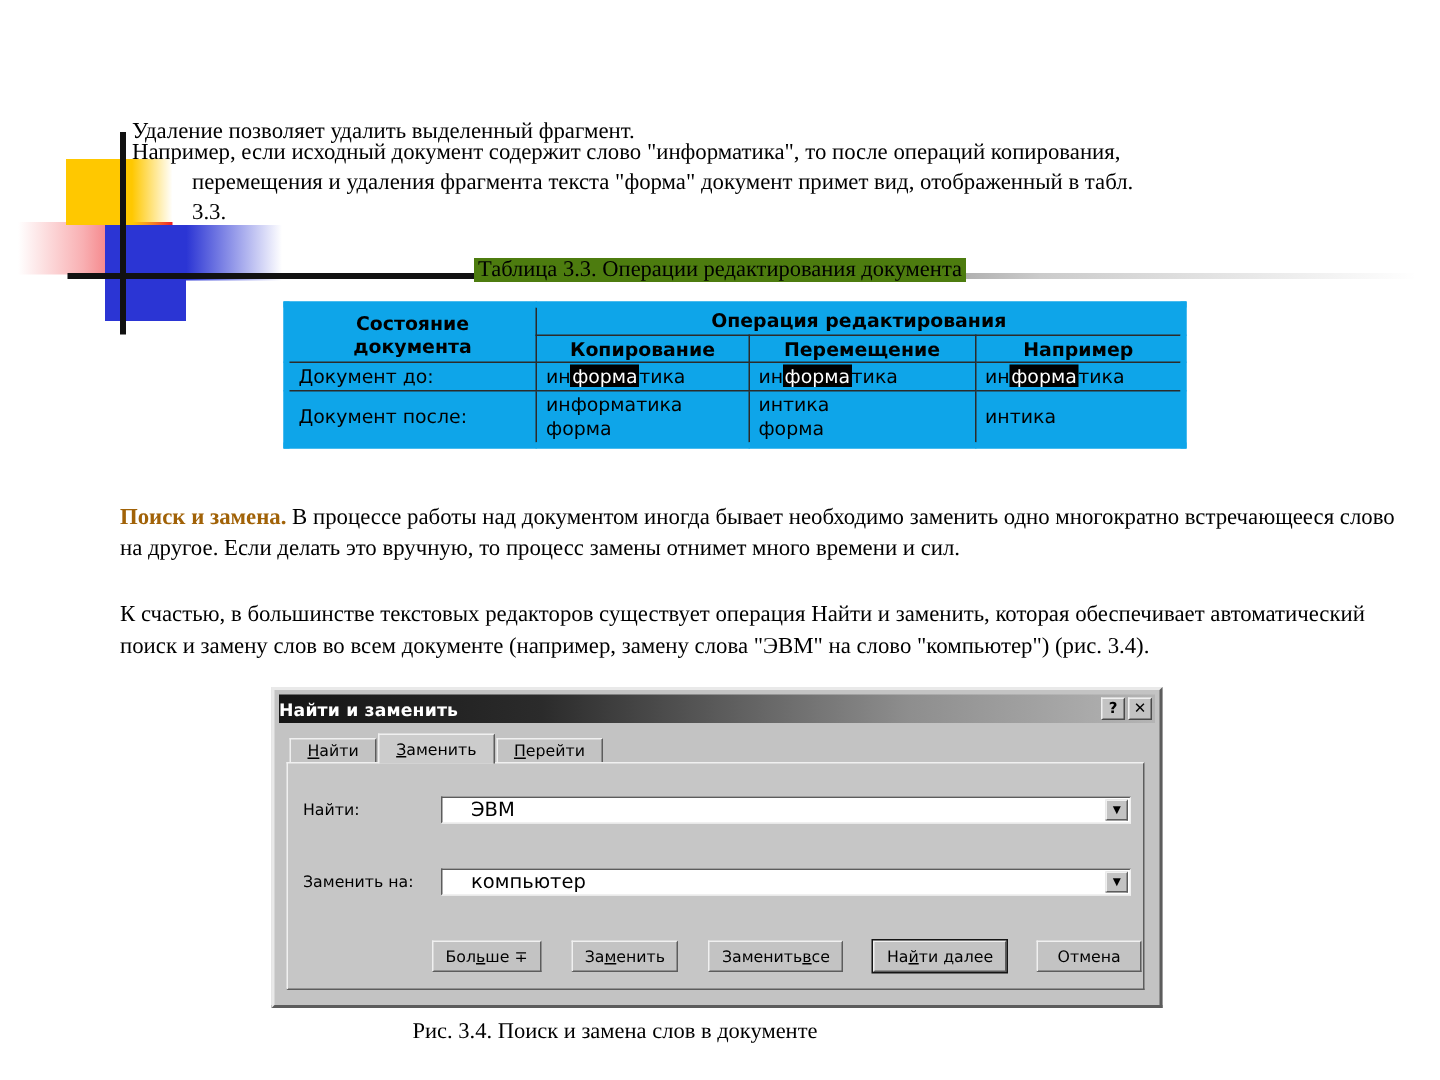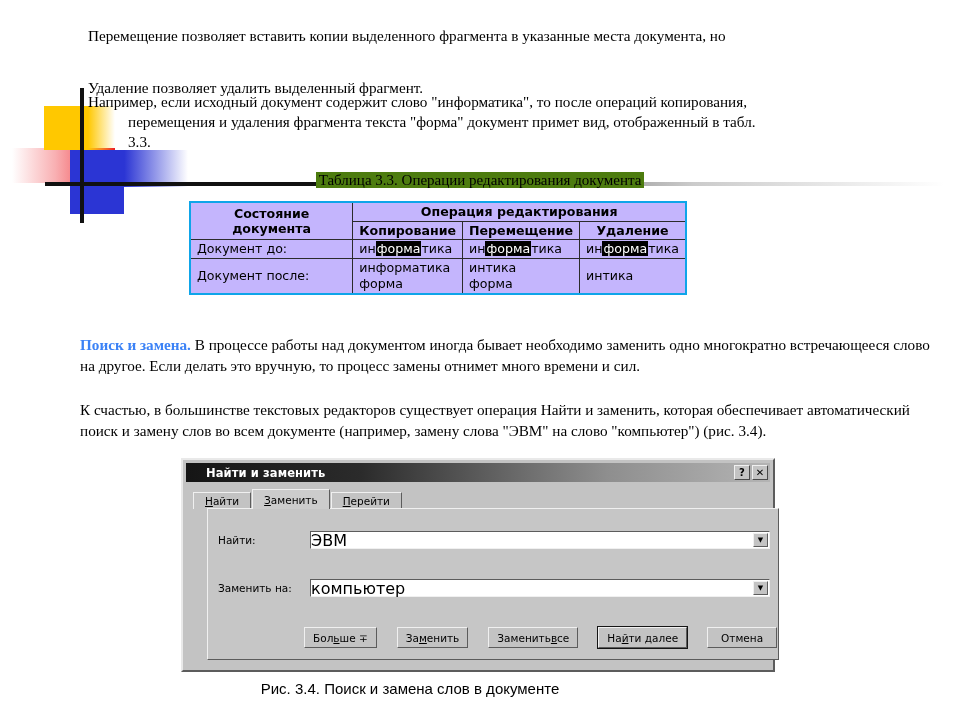--- a/index.html
+++ b/index.html
@@ -91,24 +91,24 @@
   .tbl-caption span {
     background: #4d7c0f;
     padding: 0 3px;
   }
 
   
   #opstable {
     position: absolute;
     left: 189px;
     top: 201px;
-    width: 498px;
+    width: 602px;
     border-collapse: collapse;
-    border: 2px solid #0ea5e9;
-    background: #c4b5fd;
+    border: 4px solid #0ea5e9;
+    background: #0ea5e9;
     font-family: "DejaVu Sans", sans-serif;
     font-size: 12.6px;
     z-index: 4;
   }
   #opstable td, #opstable th {
     border: 1px solid #2b2b2b;
     padding: 1px 6px;
     font-weight: normal;
     vertical-align: middle;
     line-height: 1.25;
@@ -127,21 +127,21 @@
     background: #000000;
     color: #ffffff;
     padding: 0 1px;
   }
   .col1 { width: 152px; }
 
   
   .p4 { position: absolute; left: 80px; top: 320px; width: 855px; font-size: 15.2px; line-height: 1.36; }
   .p5 { position: absolute; left: 80px; top: 385px; width: 855px; font-size: 15.2px; line-height: 1.36; }
   .lead {
-    color: #3b82f6;
+    color: #a16207;
     font-weight: bold;
   }
 
   
   #dialog {
     position: absolute;
     left: 181px;
     top: 458px;
     width: 594px;
     height: 214px;
@@ -160,21 +160,21 @@
     left: 3px; top: 3px;
     width: 584px; height: 19px;
     background: linear-gradient(to right, #151515 0%, #2b2b2b 30%, #8e8e8e 72%, #b4b4b4 100%);
     display: flex;
     align-items: center;
   }
   #titletext {
     color: #ffffff;
     font-weight: bold;
     font-size: 11.5px;
-    padding-left: 20px;
+    padding-left: 0;
     letter-spacing: 0.1px;
     flex: 1;
   }
   .titlebtn {
     width: 16px; height: 15px;
     margin-right: 2px;
     background: #c3c3c3;
     border-top: 1.5px solid #f0f0f0;
     border-left: 1.5px solid #f0f0f0;
     border-right: 1.5px solid #4a4a4a;
@@ -223,21 +223,20 @@
   #tabpanel {
     position: absolute;
     left: 8px; top: 48px;
     width: 572px; height: 152px;
     background: #c6c6c6;
     border-top: 1.5px solid #f0f0f0;
     border-left: 1.5px solid #f0f0f0;
     border-right: 1.5px solid #5c5c5c;
     border-bottom: 1.5px solid #5c5c5c;
     box-sizing: border-box;
-    margin-left: 16px;
   }
 
   .fieldrow {
     position: absolute;
     display: flex;
     align-items: center;
   }
   #row-find    { left: 10px; top: 22px; width: 552px; }
   #row-replace { left: 10px; top: 70px; width: 552px; }
   .fieldlabel {
@@ -251,22 +250,22 @@
     border-top: 1.5px solid #5c5c5c;
     border-left: 1.5px solid #5c5c5c;
     border-right: 1.5px solid #f0f0f0;
     border-bottom: 1.5px solid #f0f0f0;
     display: flex;
     align-items: center;
     box-sizing: border-box;
   }
   .combo .val {
     flex: 1;
-    padding-left: 0;
-    font-size: 16px;
+    padding-left: 19px;
+    font-size: 13px;
     color: #000;
     white-space: nowrap;
     overflow: hidden;
   }
   .combo .arrow {
     width: 15px; height: 14px;
     margin-right: 1px;
     background: #c3c3c3;
     border-top: 1.5px solid #f0f0f0;
     border-left: 1.5px solid #f0f0f0;
@@ -308,39 +307,38 @@
     outline-offset: 0px;
   }
   .dbtn .u { text-decoration: underline; }
 
   .fig-caption {
     position: absolute;
     left: 0; top: 680px;
     width: 820px;
     text-align: center;
     font-size: 15px;
-    font-family: Liberation Sans, sans-serif;
+    font-family: Liberation Serif, serif;
   }
 </style>
 </head>
 <body>
 
 <div id="deco">
   <div class="deco-red"></div>
   <div class="deco-yellow"></div>
   <div class="deco-blue"></div>
   <div class="deco-blue2"></div>
   <div class="deco-vline"></div>
 </div>
 <div class="deco-hline" style="position:absolute;left:45px;top:182px;"></div>
 
 <div class="content">
 
   <p class="para p1">
-    <span>Перемещение позволяет вставить копии выделенного фрагмента в указанные места документа, но</span>
   </p>
 
   <p class="para p2">Удаление позволяет удалить выделенный фрагмент.</p>
 
   <p class="para p3">
     <span>Например, если исходный документ содержит слово "информатика", то после операций копирования,</span>
     <span class="ind">перемещения и удаления фрагмента текста "форма" документ примет вид, отображенный в табл.</span>
     <span class="ind">3.3.</span>
   </p>
 
@@ -355,21 +353,21 @@
     <tr>
       <td class="hdr col1" rowspan="2">
         <div>Состояние</div>
         <div>документа</div>
       </td>
       <td class="hdr" colspan="3">Операция редактирования</td>
     </tr>
     <tr>
       <td class="hdr">Копирование</td>
       <td class="hdr">Перемещение</td>
-      <td class="hdr">Удаление</td>
+      <td class="hdr">Например</td>
     </tr>
     <tr>
       <td class="rowlabel">Документ до:</td>
       <td class="cellc"><span>ин</span><span class="hl">форма</span><span>тика</span></td>
       <td class="cellc"><span>ин</span><span class="hl">форма</span><span>тика</span></td>
       <td class="cellc"><span>ин</span><span class="hl">форма</span><span>тика</span></td>
     </tr>
     <tr>
       <td class="rowlabel">Документ после:</td>
       <td class="cellc">

